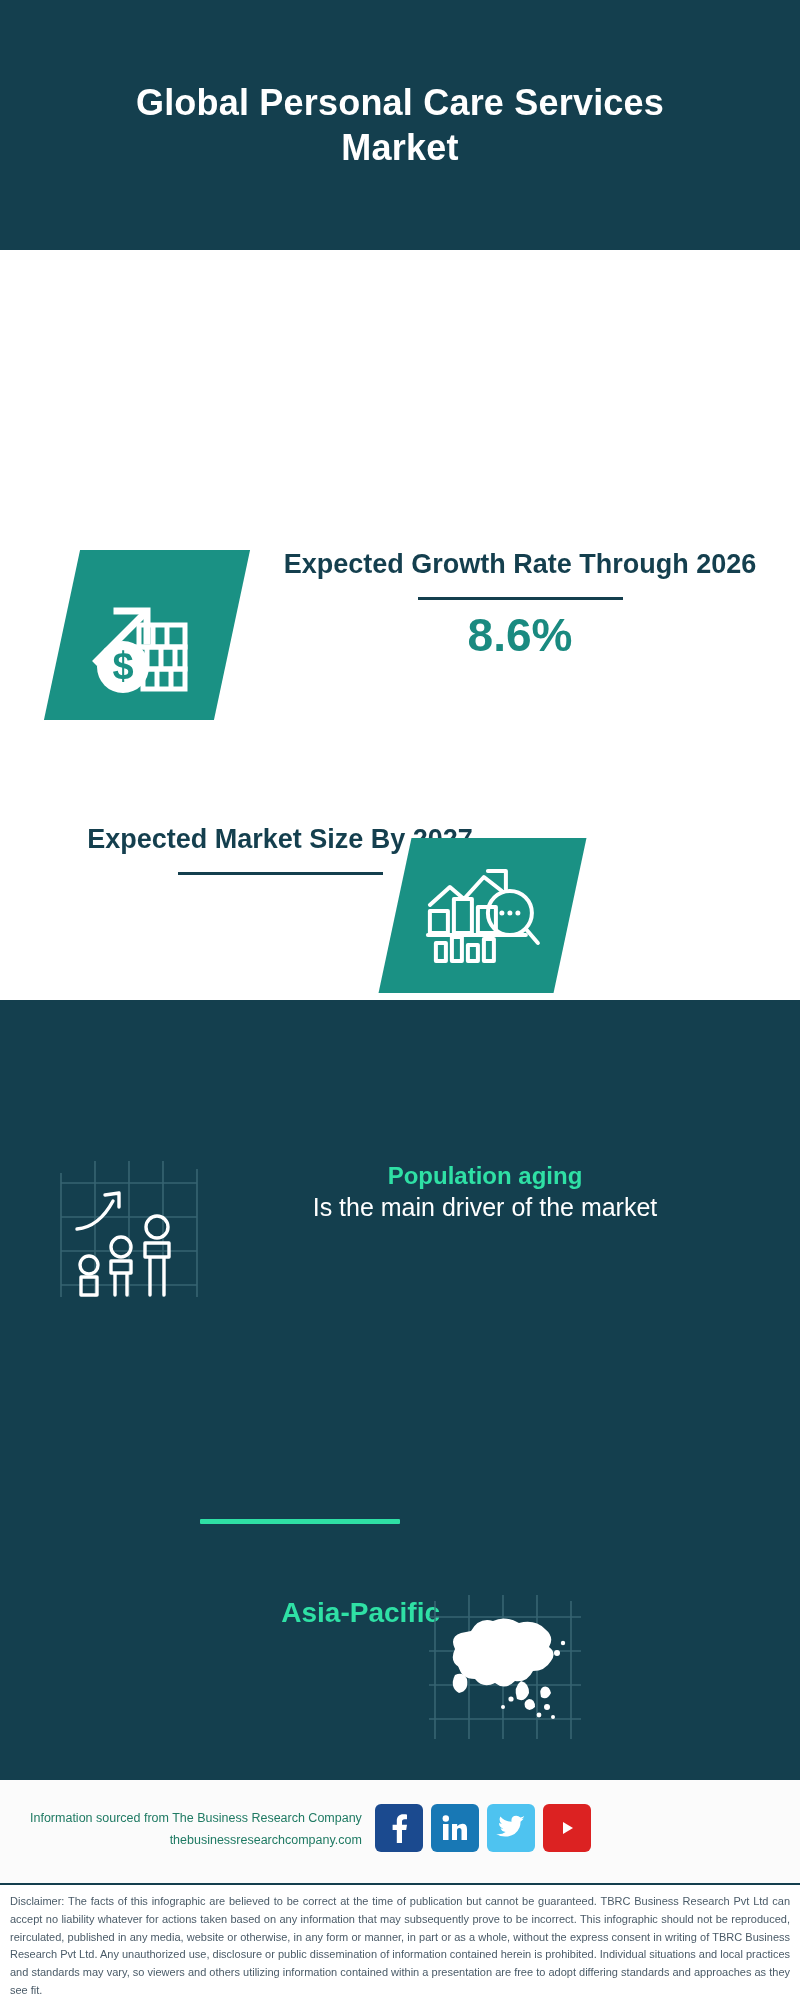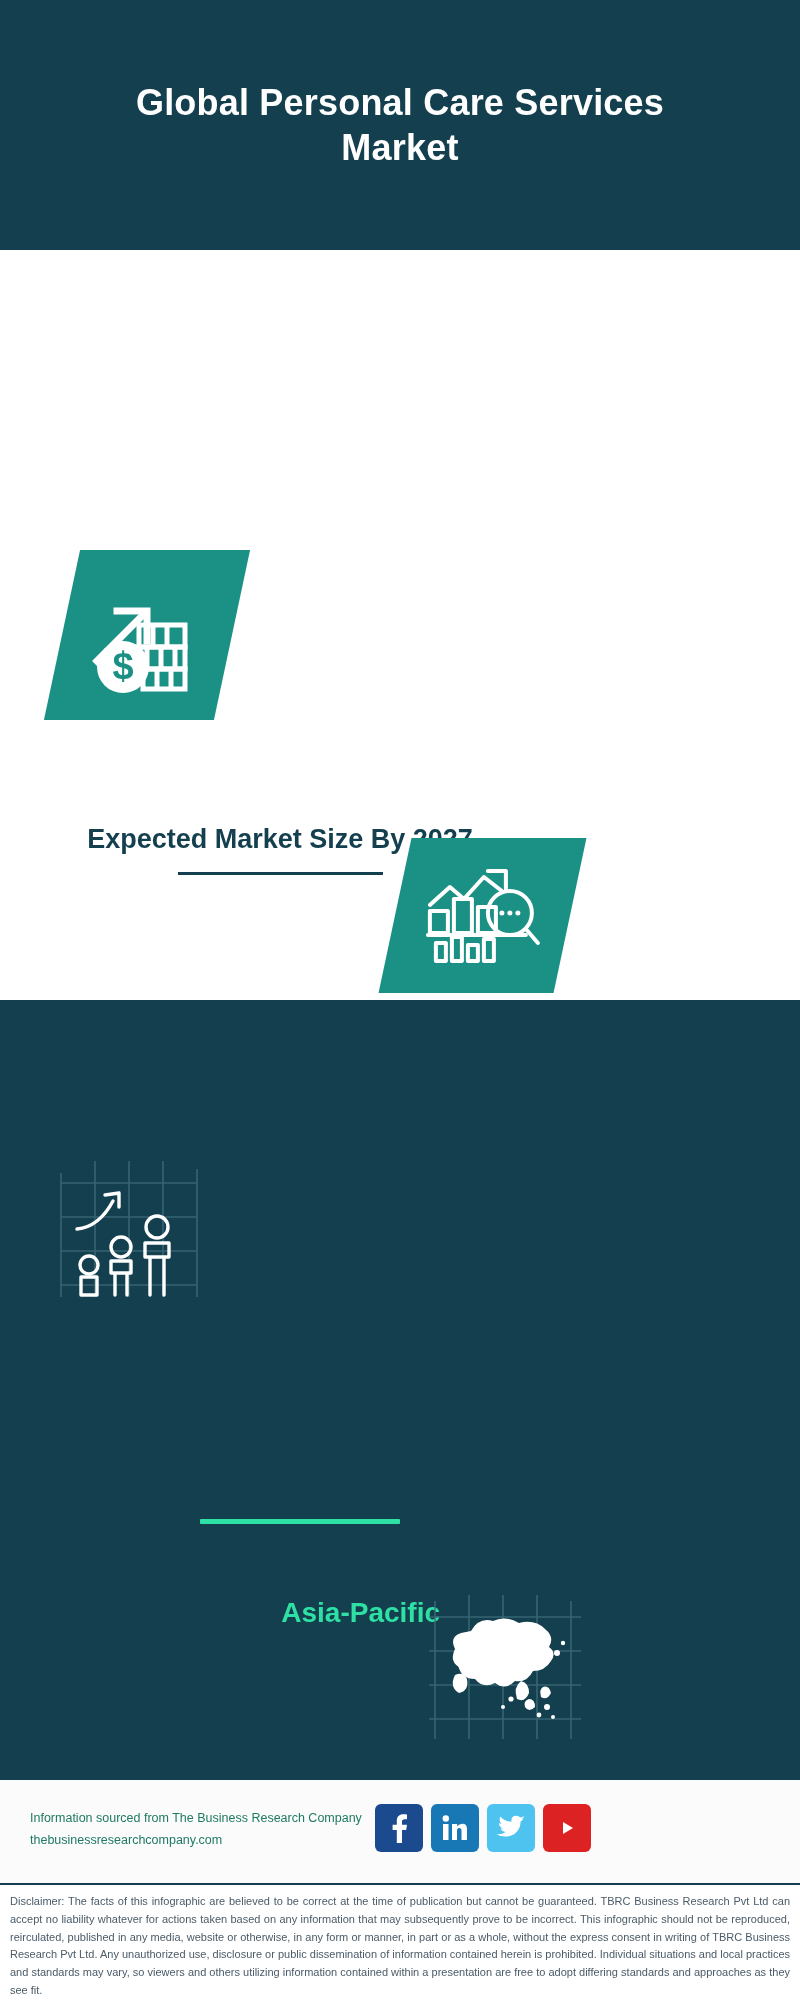--- a/index.html
+++ b/index.html
@@ -56,21 +56,21 @@
 
   .mint-rule {
     position:absolute; left:200px; top:1519px;
     width:200px; height:5px; background:#2fe0a5; border-radius:1px;
   }
 
   
   .footer {
     position:absolute; top:1778px; left:0; width:800px; height:105px;
     background:#fbfbfb; border-top:2px solid #143f4e;
-    display:flex; align-items:center;
+    display:flex; align-items:center;text-align:right;
   }
   .footer-text { position:absolute; left:30px; top:28px; }
   .footer-line { color:#1f7a63; font-size:12.5px; line-height:1.75; white-space:nowrap; }
   .socials { position:absolute; left:375px; top:24px; display:flex; gap:8px; }
   .social { width:48px; height:48px; border-radius:6px; display:flex; align-items:center; justify-content:center; }
   .s-fb { background:#1b4a8f; }
   .s-li { background:#1878b5; }
   .s-tw { background:#4ec3f0; }
   .s-yt { background:#dc2222; }
 
@@ -108,20 +108,25 @@
           <rect x="56" y="94" width="42" height="20"></rect>
           <path d="M66 50 v22 M80 50 v22"></path>
           <path d="M60 72 v22 M74 72 v22 M88 72 v22"></path>
           <path d="M70 94 v20 M84 94 v20"></path>
         </g>
         <circle cx="36" cy="92" r="26" fill="#ffffff"></circle>
         <text x="36" y="104" font-family="Liberation Sans, sans-serif" font-size="38" font-weight="bold" fill="#1a9184" text-anchor="middle">$</text>
       </svg>
     </div>
 
+    <div class="stat-text" style="left:270px; top:297px; width:500px;">
+      <div class="stat-head">Expected Growth Rate Through 2026</div>
+      <div class="stat-rule"></div>
+      <div class="stat-value">8.6%</div>
+    </div>
 
     <div class="stat-text" style="left:45px; top:572px; width:470px;">
       <div class="stat-head">Expected Market Size By 2027</div>
       <div class="stat-rule"></div>
     </div>
 
     <div class="para" style="left:395px; top:588px; width:175px; height:155px;">
       <svg width="122" height="110" viewBox="0 0 122 110">
         <g fill="none" stroke="#ffffff" stroke-width="4" stroke-linejoin="round" stroke-linecap="round">
           <path d="M8 44 L28 26 L42 38 L62 16 L80 30"></path>
@@ -217,20 +222,24 @@
           <circle cx="34" cy="110" r="9"></circle>
           <path d="M26 122 h16 v18 h-16 z"></path>
           <circle cx="66" cy="92" r="10"></circle>
           <path d="M56 106 h20 v12 h-20 z M60 118 v22 M72 118 v22"></path>
           <circle cx="102" cy="72" r="11"></circle>
           <path d="M90 88 h24 v14 h-24 z M95 102 v38 M109 102 v38"></path>
         </g>
       </svg>
     </div>
 
+    <div class="feature" style="left:230px; top:160px; width:510px; text-align:center;">
+      <div class="feature-title">Population aging</div>
+      <div class="feature-body">Is the main driver of the market</div>
+    </div>
 
     <div class="mint-rule" style="top:519px; left:200px;"></div>
 
     <div class="feature" style="left:50px; top:595px; width:390px; text-align:right;">
       <div class="feature-title" style="font-size:28px;">Asia-Pacific</div>
     </div>
 
     <div style="position:absolute; left:425px; top:595px; width:160px; height:150px;">
       <svg width="160" height="150" viewBox="0 0 160 150">
         <g stroke="#3d6b78" stroke-width="1.6" opacity="0.85">

